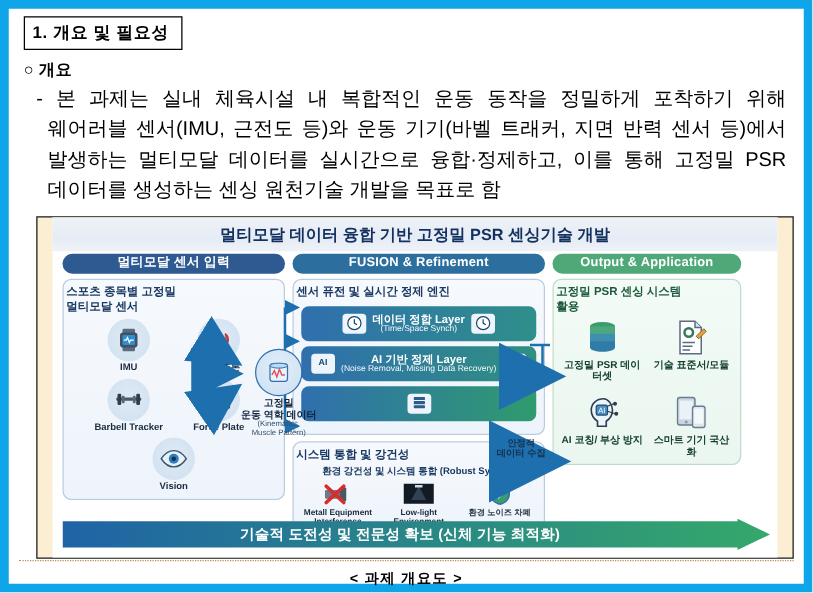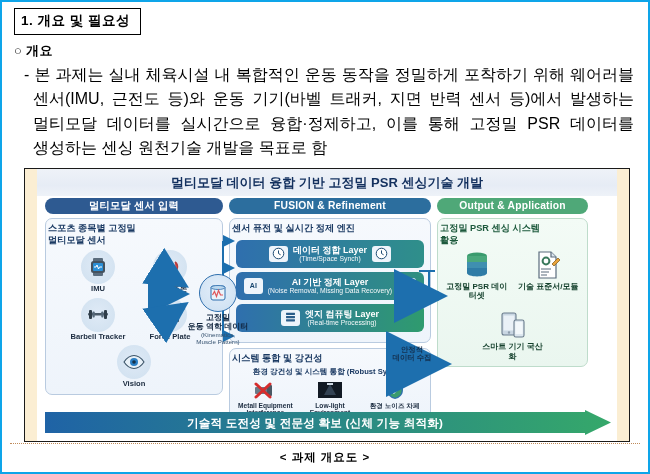--- a/index.html
+++ b/index.html
@@ -3,21 +3,21 @@
 <meta charset="utf-8">
 <style>
   html,body{margin:0;padding:0;}
   body{
     width:650px;height:474px;overflow:hidden;
     background:#ffffff;
     font-family:"Liberation Sans","DejaVu Sans",sans-serif;
     color:#000;
   }
   .page{position:relative;width:650px;height:474px;box-sizing:border-box;
-        border:2px solid #0ea5e9;}
+        border:7px solid #0ea5e9;}
 
   
   .sec-head{
     display:inline-block;margin:6px 0 0 12px;padding:3px 10px 4px 6px;
     border:1.6px solid #000;font-size:13.5px;font-weight:bold;letter-spacing:.5px;
   }
   .bullet-o{margin:7px 0 0 12px;font-size:13px;font-weight:bold;letter-spacing:.3px;}
   .bullet-o .circ{font-weight:normal;font-size:13px;}
   .para{
     margin:3px 14px 0 22px;font-size:16px;line-height:1.52;
@@ -292,24 +292,20 @@
               </div>
 
               <div class="layer L3">
                 <div class="chip">
                   <svg width="13" height="13" viewBox="0 0 16 16">
                       <rect x="2.5" y="2" width="11" height="3" rx=".6" fill="#2b5d8a"></rect>
                       <rect x="2.5" y="6" width="11" height="3" rx=".6" fill="#2b5d8a"></rect>
                       <rect x="2.5" y="10" width="11" height="3" rx=".6" fill="#2b5d8a"></rect>
                     </svg>
                 </div>
-                <div class="ltxt">
-                  <div class="t1">엣지 컴퓨팅 Layer</div>
-                  <div class="t2">(Real-time Processing)</div>
-                </div>
               </div>
             </div>
           </div>
 
           <div class="panel" style="margin-top:5px">
             <div class="panel-t">시스템 통합 및 강건성</div>
             <div class="rsub">환경 강건성 및 시스템 통합 (Robust System)</div>
             <div class="rrow">
               <div class="rcell">
                 <div class="rico">
@@ -374,20 +370,33 @@
                       <path d="M7 19h10M7 22h8M7 25h6" stroke="#5a6c7d" stroke-width="1.2"></path>
                       <path d="M18 14l6-6 2 2-6 6z" fill="#e8a33d" stroke="#8a6520" stroke-width=".8"></path>
                     </svg>
                 </div>
                 <div class="lab">기술 표준서/모듈</div>
               </div>
             </div>
             <div class="ogrid" style="padding-top:4px">
               <div class="ocell">
                 <div class="odisc">
+                  <svg width="30" height="28" viewBox="0 0 30 28">
+                      <path d="M16 3c-6 0-10 4-10 9 0 4 2 7 5 9v4h7v-4c3-2 5-5 5-9 0-5-4-9-7-9z" fill="#eef4fb" stroke="#2c3e50" stroke-width="1.3"></path>
+                      <rect x="10" y="8" width="9" height="8" rx="1.5" fill="#4a90c4" stroke="#1f4f73" stroke-width="1"></rect>
+                      <text x="14.5" y="14.4" font-size="6" fill="#fff" text-anchor="middle" font-family="Liberation Sans">AI</text>
+                      <circle cx="25" cy="7" r="1.6" fill="#2c3e50"></circle>
+                      <circle cx="26" cy="15" r="1.6" fill="#2c3e50"></circle>
+                      <path d="M19 9l5-2M19 13l6 2" stroke="#2c3e50" stroke-width="1"></path>
+                    </svg>
+                </div>
+                <div class="lab">AI 코칭/ 부상 방지</div>
+              </div>
+              <div class="ocell">
+                <div class="odisc">
                   <svg width="28" height="28" viewBox="0 0 28 28">
                       <rect x="3" y="2" width="14" height="22" rx="2" fill="#c9d6e2" stroke="#6b7d8d" stroke-width="1.1"></rect>
                       <rect x="4.6" y="4.5" width="10.8" height="15" fill="#eaf1f7"></rect>
                       <circle cx="10" cy="21.5" r="1.2" fill="#8d9dab"></circle>
                       <rect x="15" y="9" width="10" height="17" rx="1.8" fill="#dde7ef" stroke="#6b7d8d" stroke-width="1.1"></rect>
                       <rect x="16.4" y="11" width="7.2" height="12" fill="#f3f8fb"></rect>
                     </svg>
                 </div>
                 <div class="lab">스마트 기기 국산화</div>
               </div>

